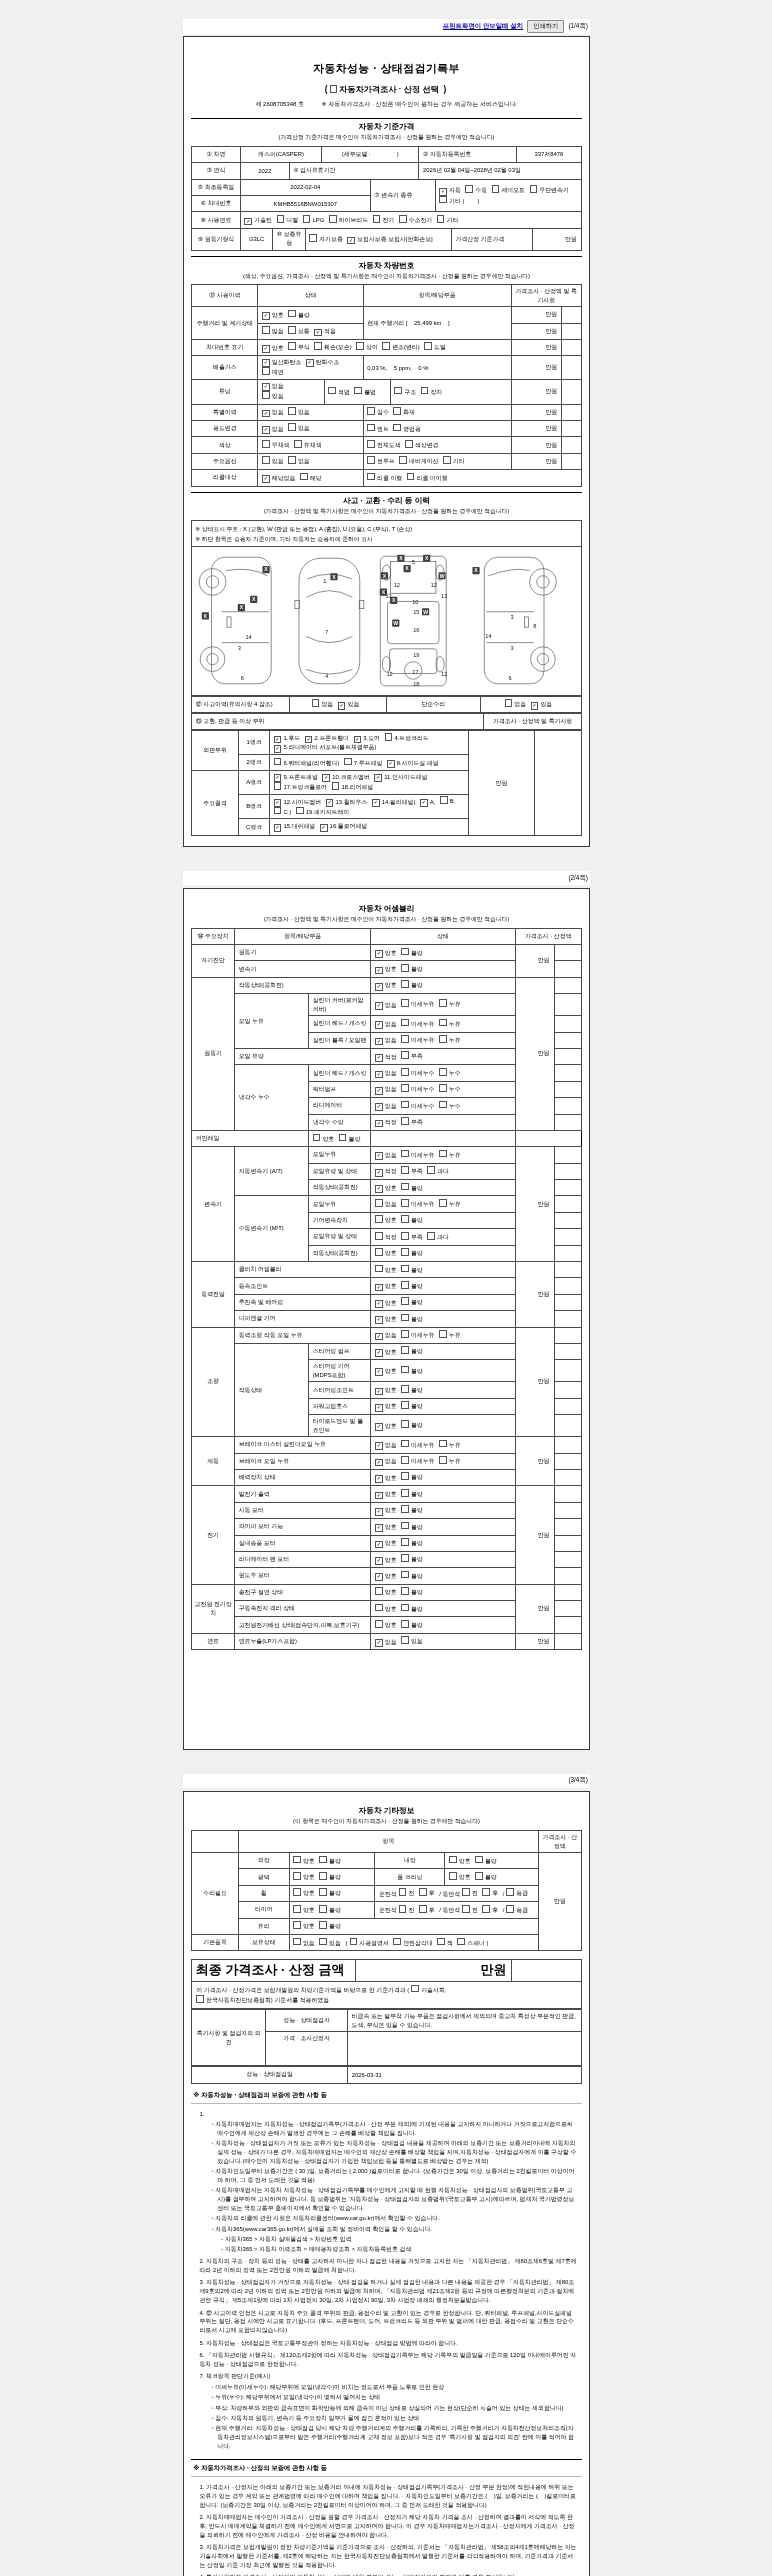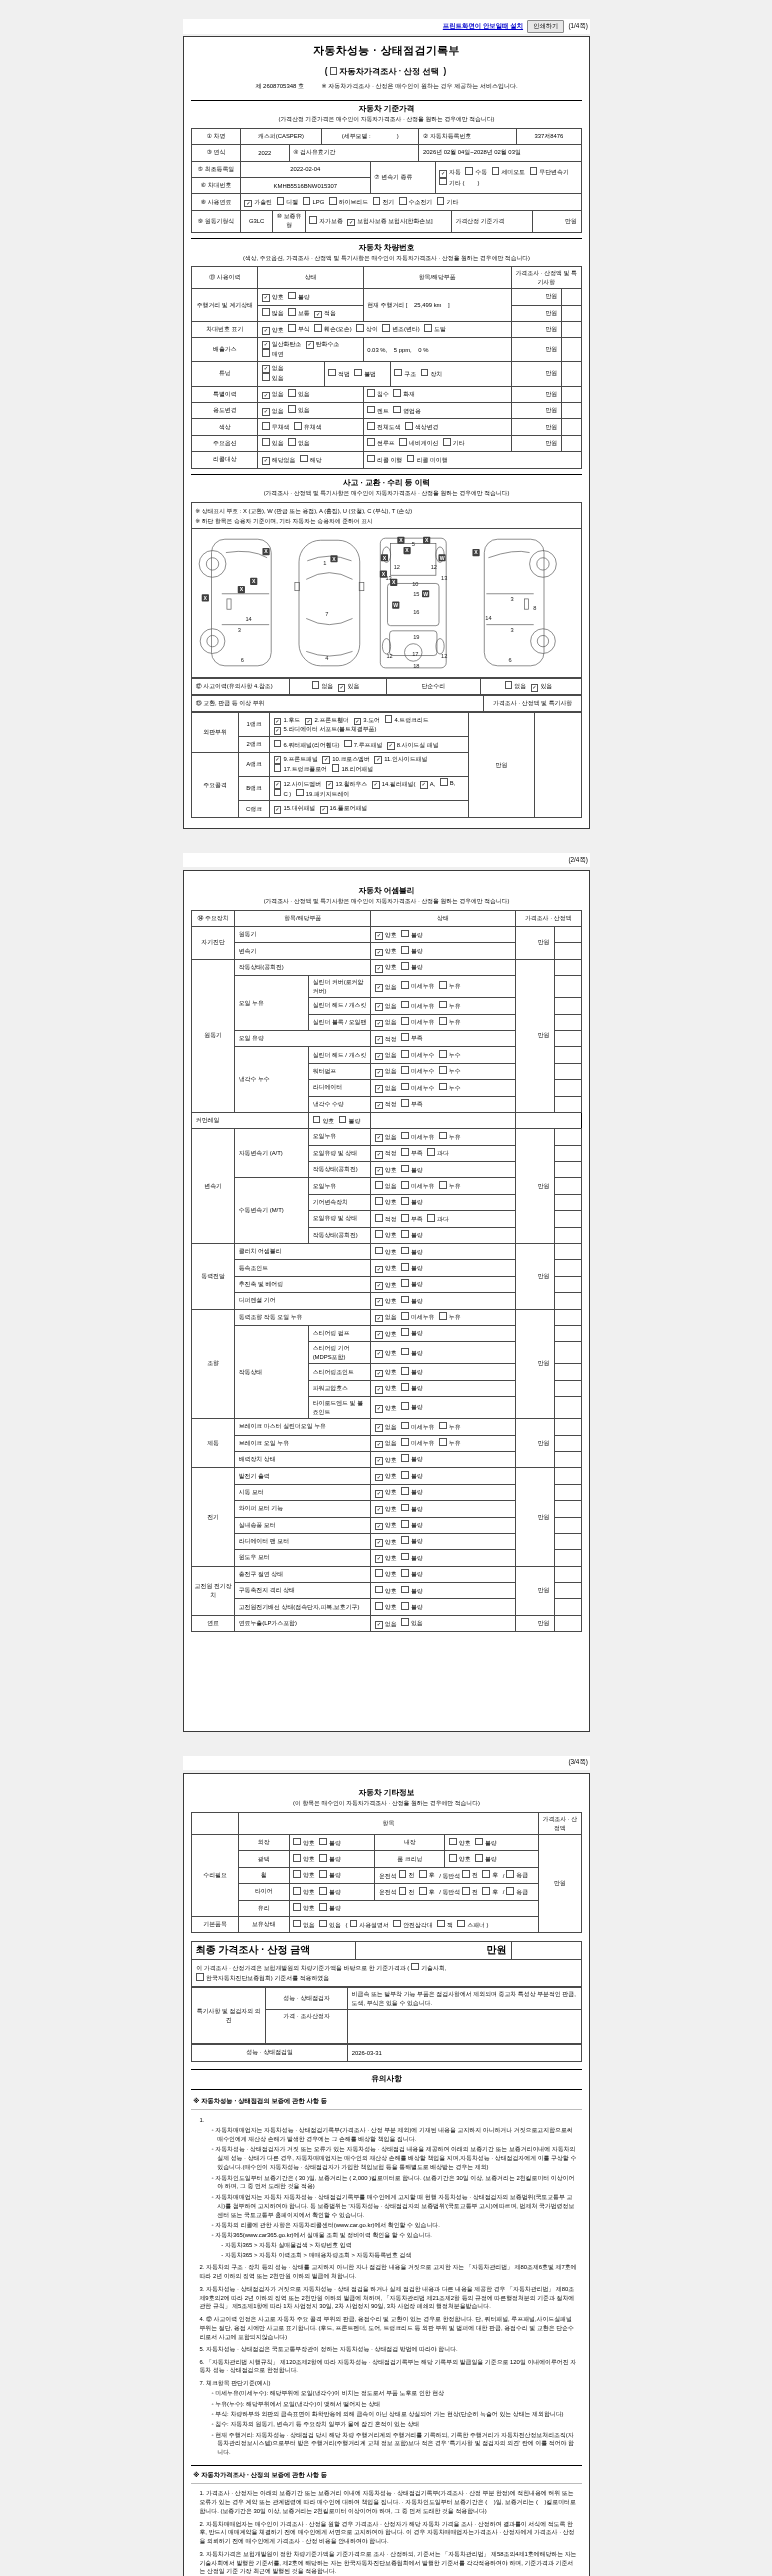--- a/index.html
+++ b/index.html
@@ -3,21 +3,21 @@
 <meta charset="utf-8">
 <style>
   html,body{margin:0;padding:0;background:#f0f0f0;font-family:"Liberation Sans","DejaVu Sans",sans-serif;color:#000;}
   .canvas{width:773px;min-height:2576px;margin:0 auto;}
   .wrap{width:407px;margin:0 auto;padding-top:18.5px;}
   .strip{background:#fff;min-height:12.4px;display:flex;align-items:center;justify-content:flex-end;gap:4.1px;padding:1px 2.1px;margin-bottom:2.6px;font-size:6.7px;}
   .strip a{color:#0000cc;text-decoration:underline;font-weight:bold;font-size:6.4px;}
   .strip button{font-size:6.2px;padding:1px 5.2px;background:#e8e8e8;border:0.5px solid #8a8a8a;border-radius:1px;}
   .marker{font-size:6.4px;}
   .page{background:#fff;border:1px solid #3a3a3a;padding:6.2px 7.2px 10.3px;margin-bottom:24px;}
-  .doc-title{font-size:10.8px;font-weight:bold;text-align:center;letter-spacing:0.5px;margin-top:1px;}
+  .doc-title{font-size:10.8px;font-weight:bold;text-align:center;letter-spacing:0.5px;margin-top:19px;}
   .doc-sub{font-size:8.2px;font-weight:bold;text-align:center;margin-top:8px;}
   .doc-no-row{display:flex;justify-content:center;gap:17.5px;font-size:6px;margin:5.2px 0 8.2px;}
   .sec{border-top:1.3px solid #000;margin-top:5.2px;}
   .sec-title{font-size:7.7px;font-weight:bold;text-align:center;padding:3.6px 0 1px;}
   .sec-note{font-size:5.8px;text-align:center;padding-bottom:3.6px;}
   table{width:100%;border-collapse:collapse;table-layout:fixed;font-size:5.9px;}
   table.thick{border:1px solid #000;}
   td{border:0.5px solid #4a4a4a;padding:1.5px 2.1px;vertical-align:middle;height:12.4px;overflow:hidden;}
   td.lbl{text-align:center;}
   td.hdr{text-align:center;font-weight:normal;}
@@ -717,21 +717,21 @@
                 <td colspan="3" class="left"><span class="cb"><span class="box"></span><span>양호</span></span><span class="cb"><span class="box"></span><span>불량</span></span></td>
               </tr>
               <tr>
                 <td class="lbl">기본품목</td>
                 <td class="lbl">보유상태</td>
                 <td colspan="3" class="left"><span class="cb"><span class="box"></span><span>없음</span></span><span class="cb"><span class="box"></span><span>있음</span></span><span class="seg">(</span><span class="cb"><span class="box"></span><span>사용설명서</span></span><span class="cb"><span class="box"></span><span>안전삼각대</span></span><span class="cb"><span class="box"></span><span>잭</span></span><span class="cb"><span class="box"></span><span>스패너 )</span></span></td>
               </tr>
             </tbody>
           </table>
       <div style="height:7.2px;"></div>
-      <table style="font-size:10px;font-weight:bold;padding-left:7px;">
+      <table style="font-size:13px;font-weight:bold;padding-left:7px;">
             <colgroup>
               <col style="width: 42%;">
               <col style="width: 40%;">
               <col style="width: 18%;">
             </colgroup>
             <tbody>
               <tr>
                 <td class="left big">최종 가격조사 · 산정 금액</td>
                 <td class="right big">만원</td>
                 <td></td>
@@ -763,21 +763,20 @@
               <col style="width: 60%;">
             </colgroup>
             <tbody>
               <tr>
                 <td class="lbl">성능 · 상태점검일</td>
                 <td class="left">2026-03-31</td>
               </tr>
             </tbody>
           </table>
 
-      <div class="nt-bar">유의사항</div>
       <div class="nt-head">※ 자동차성능 · 상태점검의 보증에 관한 사항 등</div>
       <div class="nt-list">
             <div class="it-num">1.</div>
             <div class="it-bul">자동차매매업자는 자동차성능 · 상태점검기록부(가격조사 · 산정 부분 제외)에 기재된 내용을 고지하지 아니하거나 거짓으로고지함으로써 매수인에게 재산상 손해가 발생한 경우에는 그 손해를 배상할 책임을 집니다.</div>
             <div class="it-bul">자동차성능 · 상태점검자가 거짓 또는 오류가 있는 자동차성능 · 상태점검 내용을 제공하여 아래의 보증기간 또는 보증거리이내에 자동차의 실제 성능 · 상태가 다른 경우, 자동차매매업자는 매수인의 재산상 손해를 배상할 책임을 지며,자동차성능 · 상태점검자에게 이를 구상할 수 있습니다.(매수인이 자동차성능 · 상태점검자가 가입한 책임보험 등을 통해별도로 배상받는 경우는 제외)</div>
             <div class="it-bul">자동차인도일부터 보증기간은 ( 30 )일, 보증거리는 ( 2,000 )킬로미터로 합니다. (보증기간은 30일 이상, 보증거리는 2천킬로미터 이상이어야 하며, 그 중 먼저 도래한 것을 적용)</div>
             <div class="it-bul">자동차매매업자는 자동차 자동차성능 · 상태점검기록부를 매수인에게 고지할 때 현행 자동차성능 · 상태점검자의 보증범위(국토교통부 고시)를 첨부하여 고지하여야 합니다. 동 보증범위는 '자동차성능 · 상태점검자의 보증범위'(국토교통부 고시)에따르며, 법제처 국가법령정보센터 또는 국토교통부 홈페이지에서 확인할 수 있습니다.</div>
             <div class="it-bul">자동차의 리콜에 관한 사항은 자동차리콜센터(www.car.go.kr)에서 확인할 수 있습니다.</div>
             <div class="it-bul">자동차365(www.car365.go.kr)에서 실매물 조회 및 정비이력 확인을 할 수 있습니다.</div>
             <div class="it-sub">- 자동차365 &gt; 자동차 실매물검색 &gt; 차량번호 입력</div>

